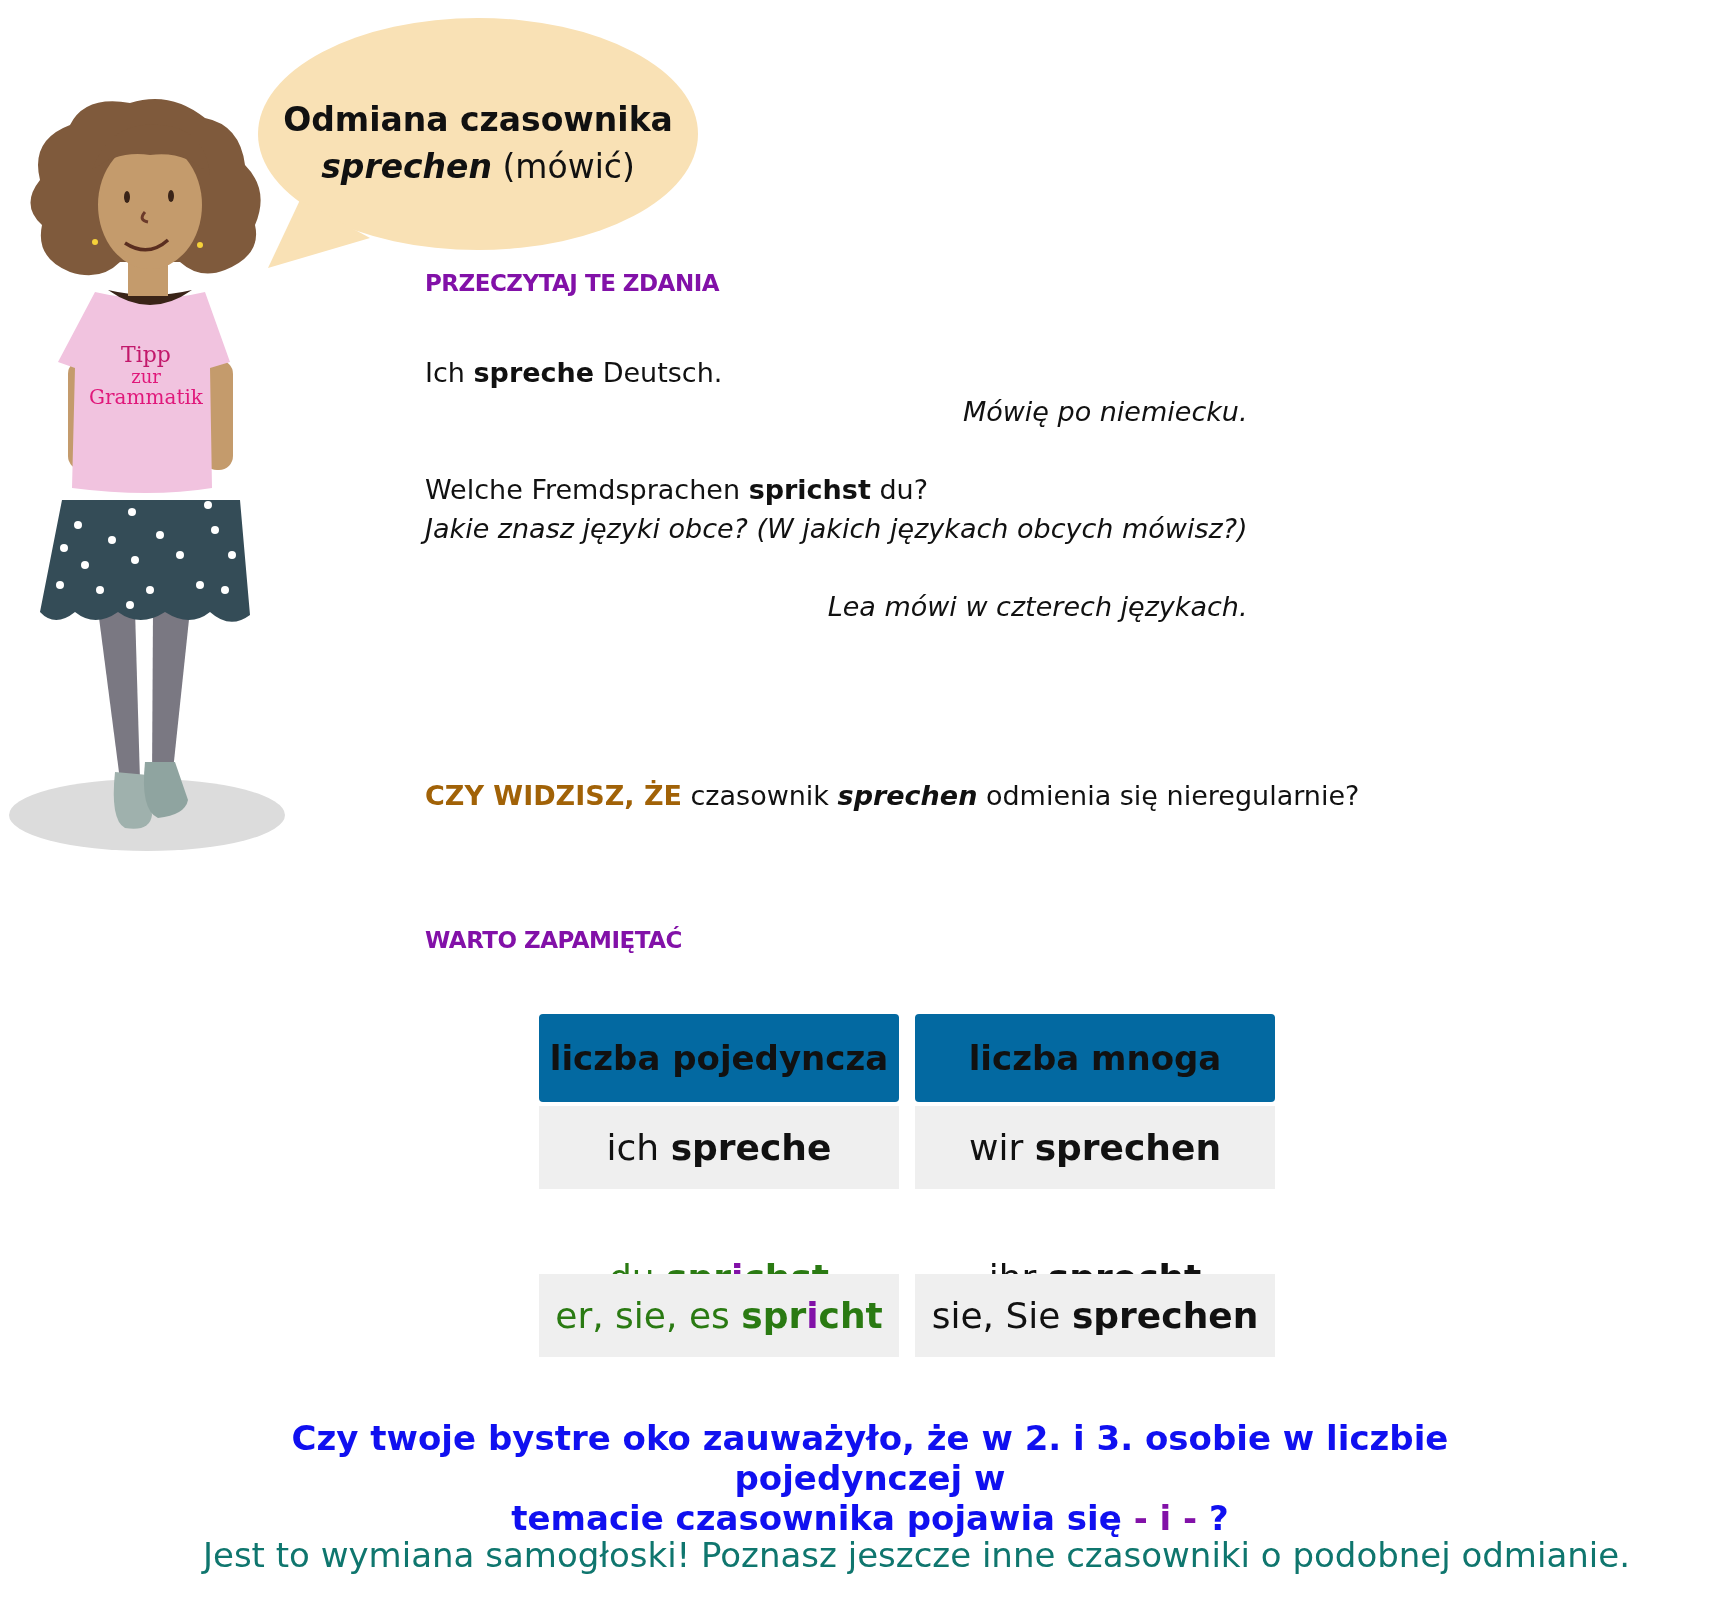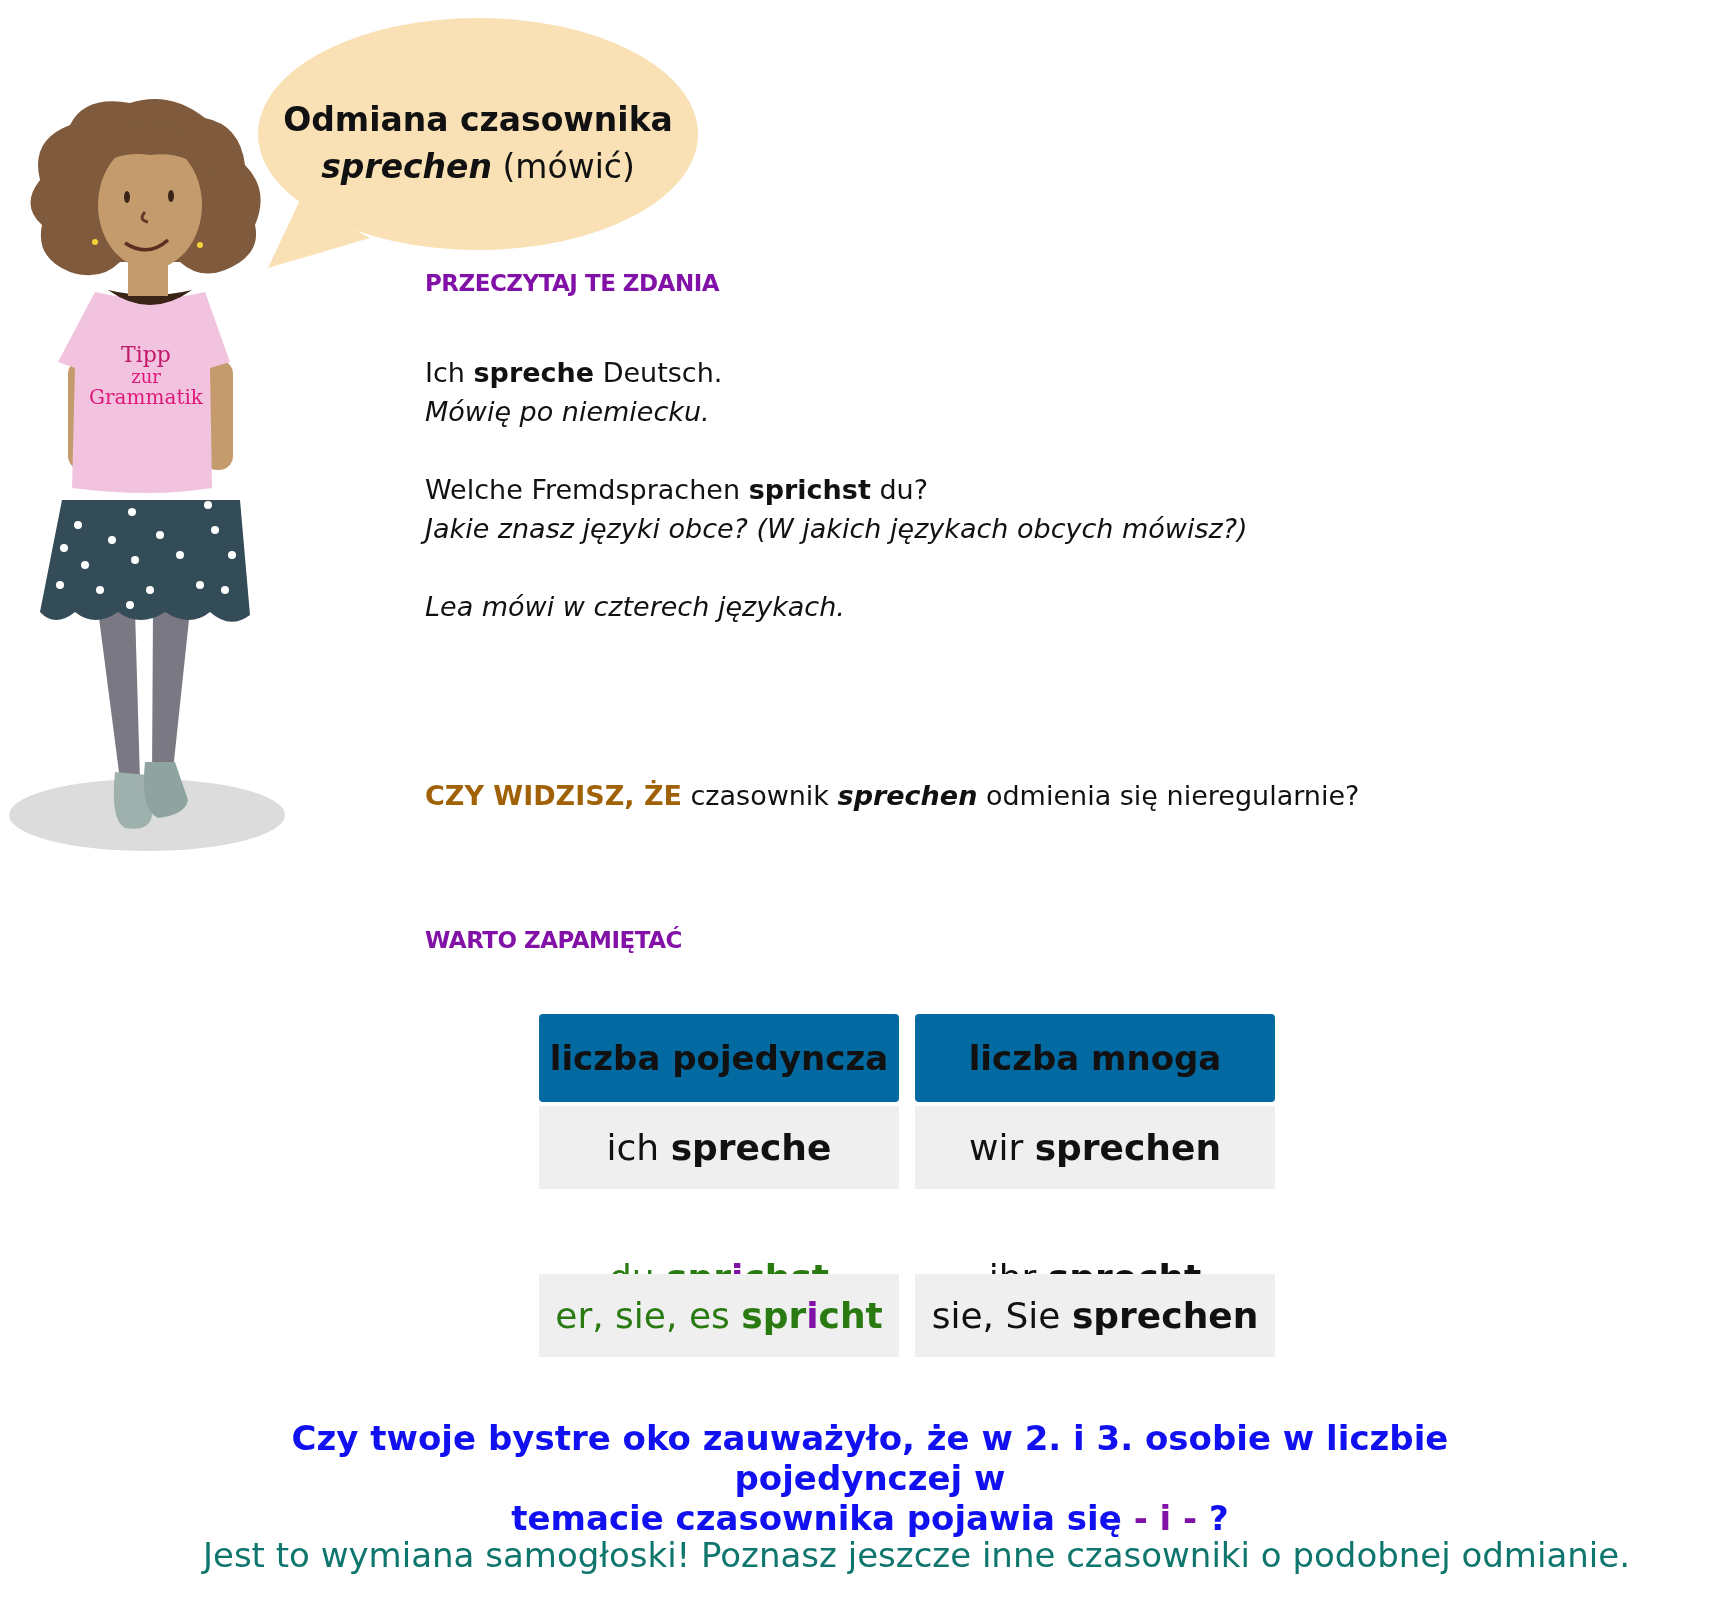--- a/index.html
+++ b/index.html
@@ -19,21 +19,21 @@
 
   
   .purple-heading { color: #8211a8; font-weight: bold; font-size: 23px; letter-spacing: -0.5px; }
   #heading-read { left: 425px; top: 270px; }
   #heading-remember { left: 425px; top: 927px; }
 
   
   .sentences { left: 425px; top: 353px; font-size: 27px; line-height: 39px; }
   .sentence-block { margin-bottom: 39px; }
   .sentence-block .de b { font-weight: bold; }
-  .sentence-block .pl { font-style: italic; }
+  .sentence-block .pl { font-style: italic; text-align: right; }
 
   
   #question { left: 425px; top: 780px; font-size: 27px; }
   #question .q-lead { color: #a16207; font-weight: bold; }
   #question .q-verb { font-weight: bold; font-style: italic; }
 
   
   #conj-table { left: 539px; top: 1014px; }
   .col { position: absolute; width: 360px; }
   .col-left { left: 0; }

